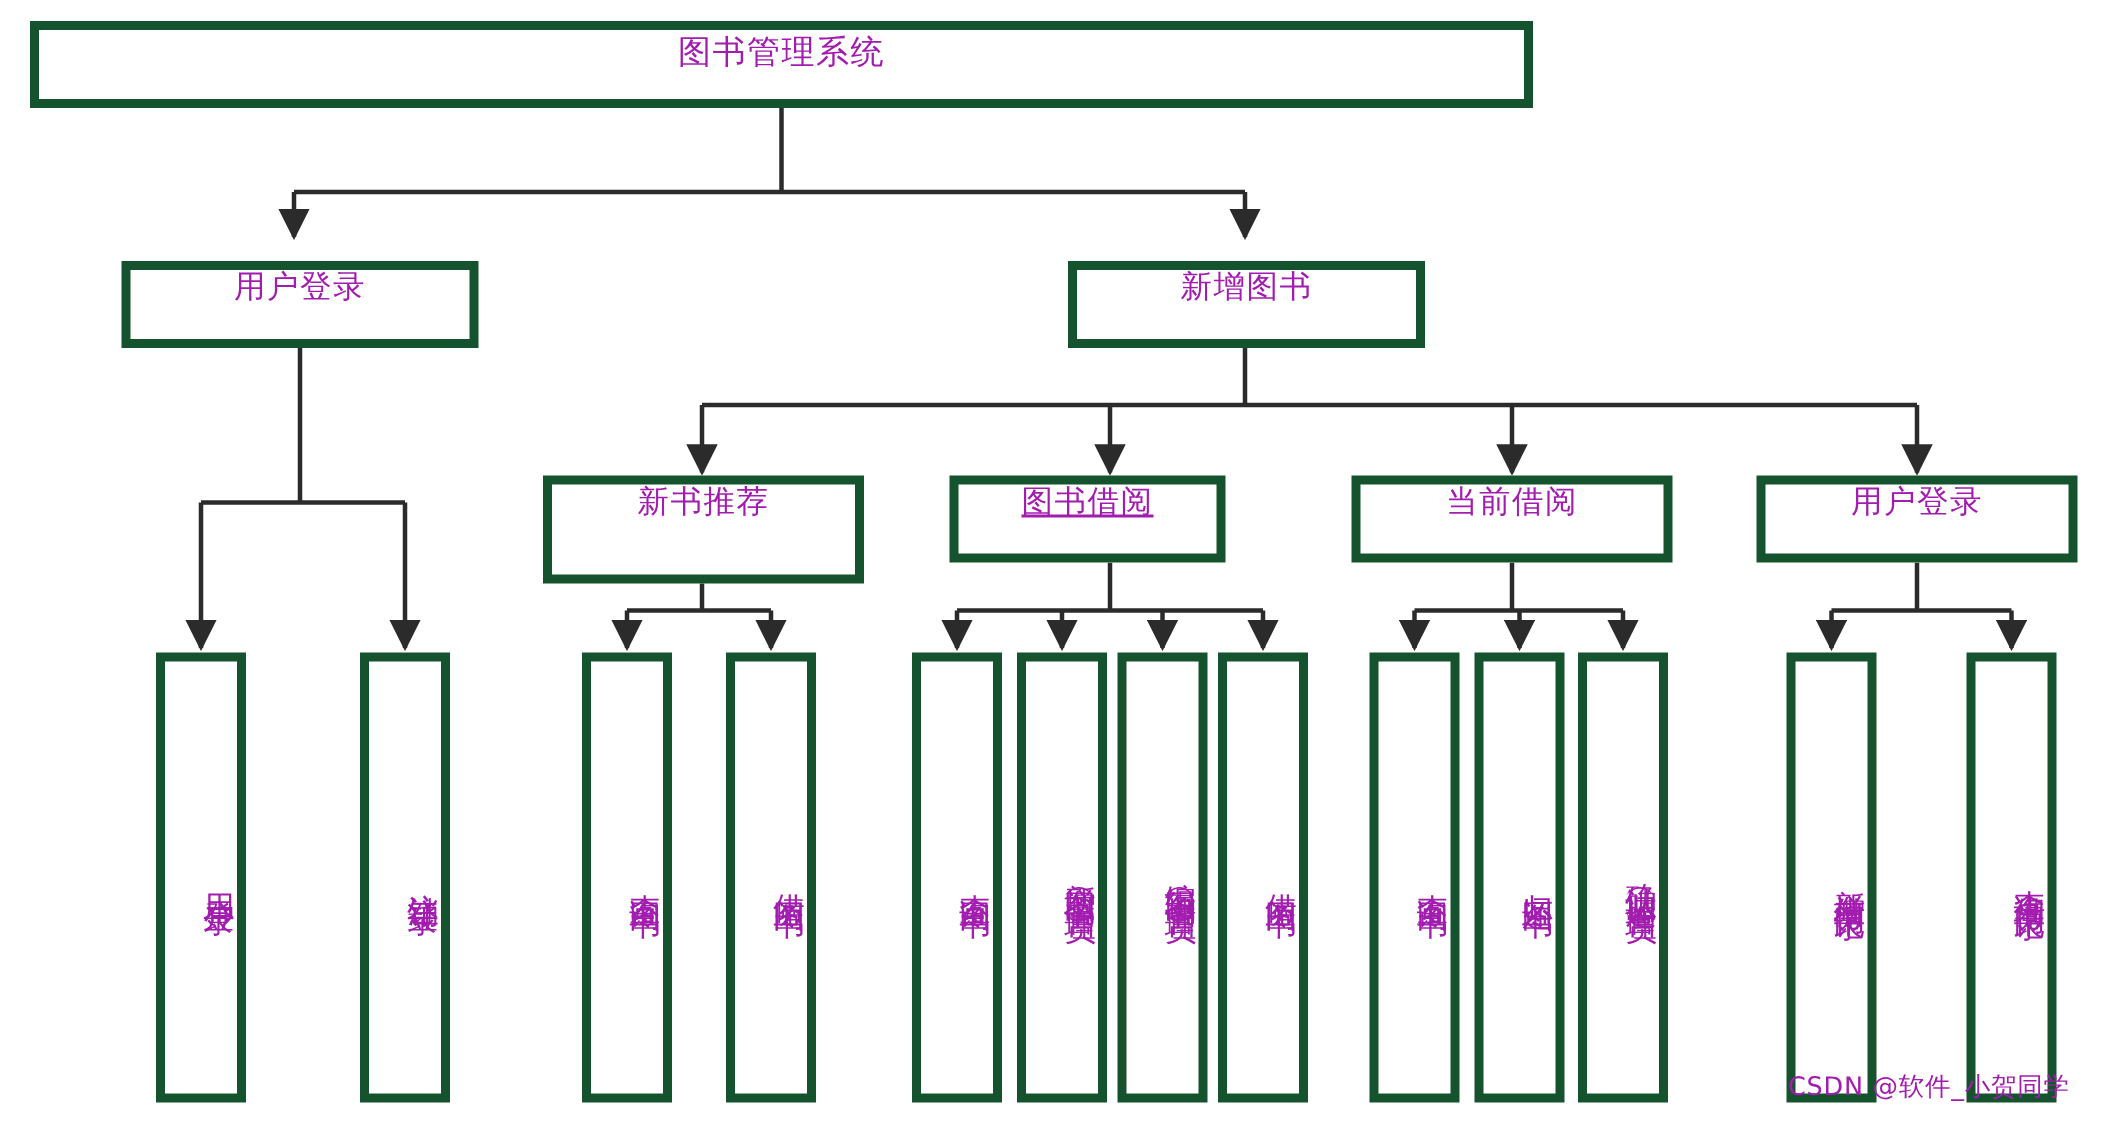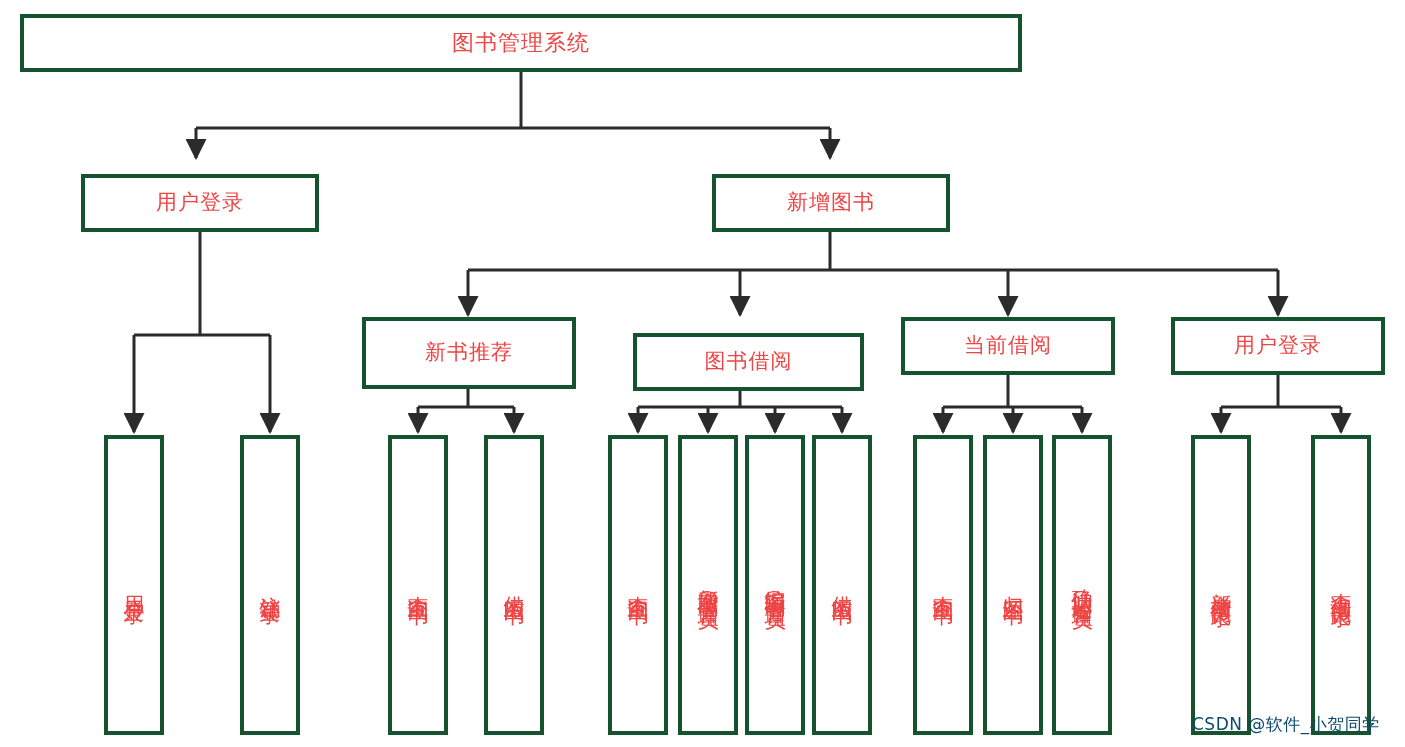--- a/index.html
+++ b/index.html
@@ -21,26 +21,26 @@
     position: absolute;
     left: 0;
     top: 0;
     width: 1405px;
     height: 747px;
     pointer-events: none;
   }
   .node {
     position: absolute;
     box-sizing: border-box;
-    border: 4px solid #14532d;
+    border: 6px solid #14532d;
     background: #ffffff;
     display: flex;
-    align-items: center;
+    align-items: flex-start;
     justify-content: center;
-    color: #ef4444;
+    color: #a21caf;
   }
   .node-h {
     font-size: 21px;
     letter-spacing: 1px;
     line-height: 1.1;
   }
   .node-root {
     font-size: 22px;
     letter-spacing: 1px;
   }
@@ -55,21 +55,21 @@
   }
   .node-v .vtext {
     writing-mode: vertical-rl;
     text-orientation: upright;
     display: block;
     max-height: 100%;
   }
   .watermark {
     position: absolute;
     font-size: 17px;
-    color: #0c4a6e;
+    color: #a21caf;
     letter-spacing: 0.5px;
     white-space: nowrap;
     user-select: none;
   }
 </style>
 </head>
 <body>
 
 <div id="canvas">
 
@@ -130,21 +130,21 @@
   <div class="node node-h" style="left:81px; top:174px; width:238px; height:58px;">
     <span>用户登录</span>
   </div>
   <div class="node node-h" style="left:712px; top:174px; width:238px; height:58px;">
     <span>新增图书</span>
   </div>
 
   <div class="node node-h" style="left:362px; top:317px; width:214px; height:72px;">
     <span>新书推荐</span>
   </div>
-  <div class="node node-h" style="left:633px; top:333px; width:231px; height:58px;">
+  <div class="node node-h" style="left:633px; top:317px; width:184px; height:58px;text-decoration:underline;">
     <span>图书借阅</span>
   </div>
   <div class="node node-h" style="left:901px; top:317px; width:214px; height:58px;">
     <span>当前借阅</span>
   </div>
   <div class="node node-h" style="left:1171px; top:317px; width:214px; height:58px;">
     <span>用户登录</span>
   </div>
 
   <div class="node node-v" style="left:104px; top:435px; width:60px; height:300px;">

